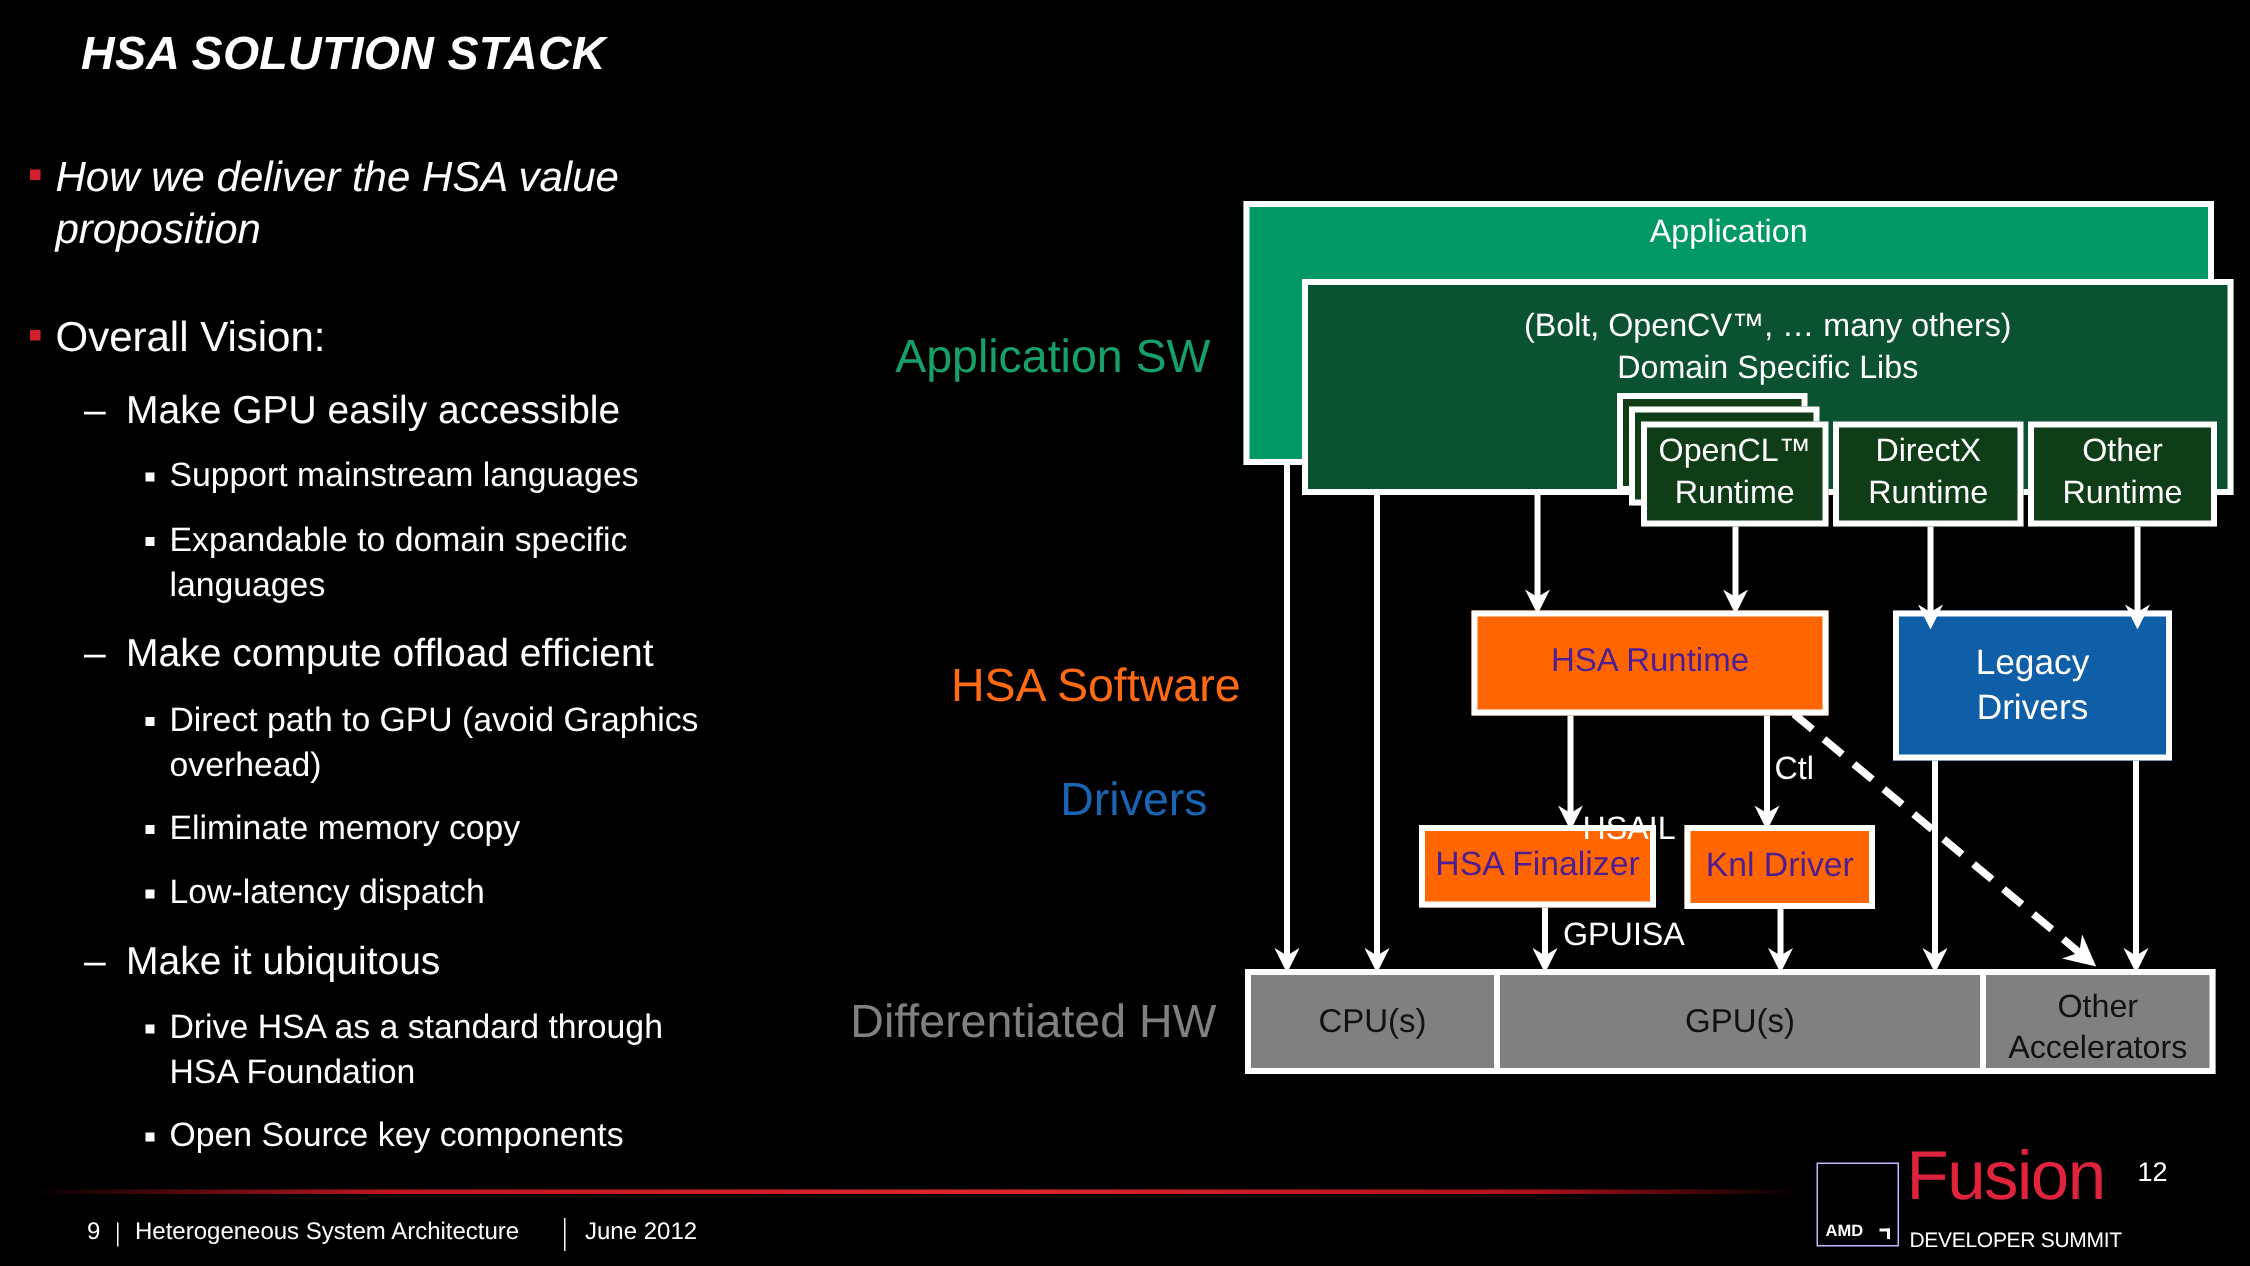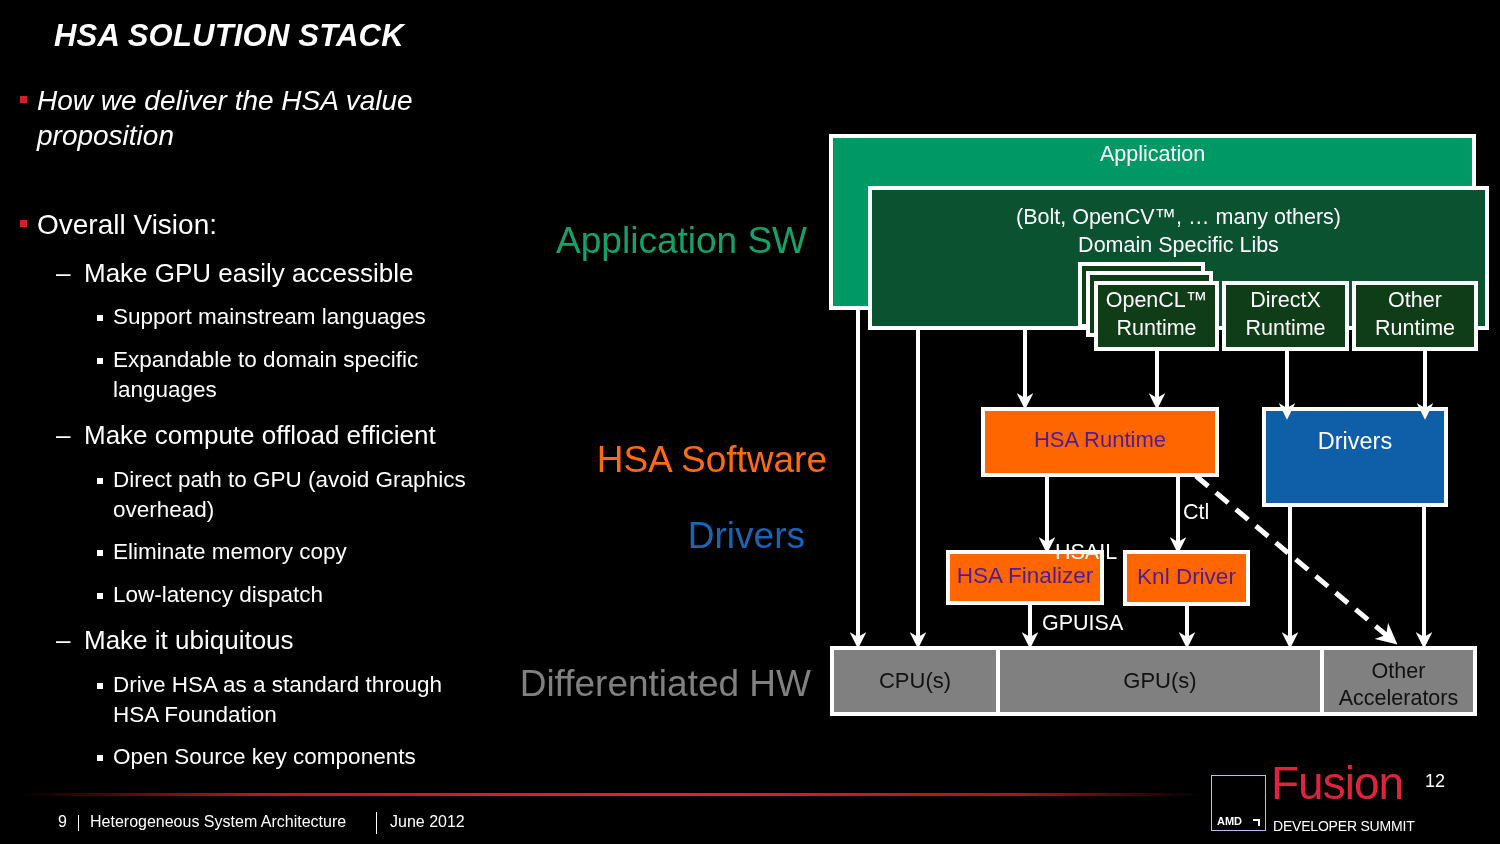--- a/index.html
+++ b/index.html
@@ -8,21 +8,21 @@
   .abs { position:absolute; }
   #title { left:54px; top:18px; font-size:31px; font-weight:bold; font-style:italic; letter-spacing:0.2px; }
   .l1 { font-size:28px; line-height:35px; }
   .l1 .bullet { position:absolute; left:-17px; top:13px; width:7px; height:7px; background:#d0202c; }
   .l2 { font-size:26px; }
   .l2 .dash { position:absolute; left:-28px; }
   .l3 { font-size:22.5px; line-height:30px; }
   .l3 .sq { position:absolute; left:-16px; top:13px; width:6px; height:6px; background:#fff; }
   .italic { font-style:italic; }
 
-  .layer-label { font-size:37px; text-align:left; white-space:nowrap; }
+  .layer-label { font-size:31px; text-align:left; white-space:nowrap; }
 
   .box { position:absolute; box-sizing:border-box; border:4px solid #fff; text-align:center; }
   .app { background:#009966; }
   .dsl { background:#0a5230; }
   .rt  { background:#0f3d17; font-size:21.5px; line-height:28px; padding-top:1px; }
   .orange { background:#ff6600; color:#4c1d95; }
   .blue { background:#0f5ea8; font-size:23.5px; line-height:30px; }
   .hw { background:#808080; color:#111; font-size:22px; }
   svg#arrows { position:absolute; left:0; top:0; }
   .flow-label { font-size:21.5px; }
@@ -30,21 +30,21 @@
   #footer-line { left:20px; top:793px; width:1180px; height:3px;
      background:linear-gradient(90deg, rgba(120,0,0,0) 0%, #c0151f 20%, #e02530 55%, #b0101a 85%, rgba(120,0,0,0) 100%); }
   .footer-text { top:813px; font-size:16px; color:#fff; }
   .footer-sep { width:1px; background:#fff; }
 </style>
 </head>
 <body>
 
 <div id="title" class="abs">HSA SOLUTION STACK</div>
 
-<div class="abs l1 italic" style="left:37px; top:83px; font-size:28px;">
+<div class="abs l1 italic" style="left:37px; top:100px; font-size:28px;">
   <span class="bullet"></span>
   <div>How we deliver the HSA value</div>
   <div>proposition</div>
 </div>
 
 <div class="abs l1" style="left:37px; top:207px;">
   <span class="bullet"></span>
   <span>Overall Vision:</span>
 </div>
 
@@ -119,20 +119,21 @@
 </div>
 <div class="box rt" style="left:1352px; top:281px; width:126px; height:70px;">
   <div>Other</div>
   <div>Runtime</div>
 </div>
 
 <div class="box orange" style="left:981px; top:407px; width:238px; height:70px; font-size:22px; line-height:58px;">
   <span>HSA Runtime</span>
 </div>
 <div class="box blue" style="left:1262px; top:407px; width:186px; height:100px; padding-top:15px;">
+  <div>Legacy</div>
   <div>Drivers</div>
 </div>
 
 <div class="box orange" style="left:946px; top:550px; width:158px; height:55px; font-size:22.5px; line-height:44px; white-space:nowrap;">
   <span>HSA Finalizer</span>
 </div>
 <div class="box orange" style="left:1123px; top:550px; width:127px; height:56px; font-size:22.5px; line-height:46px;">
   <span>Knl Driver</span>
 </div>
 

